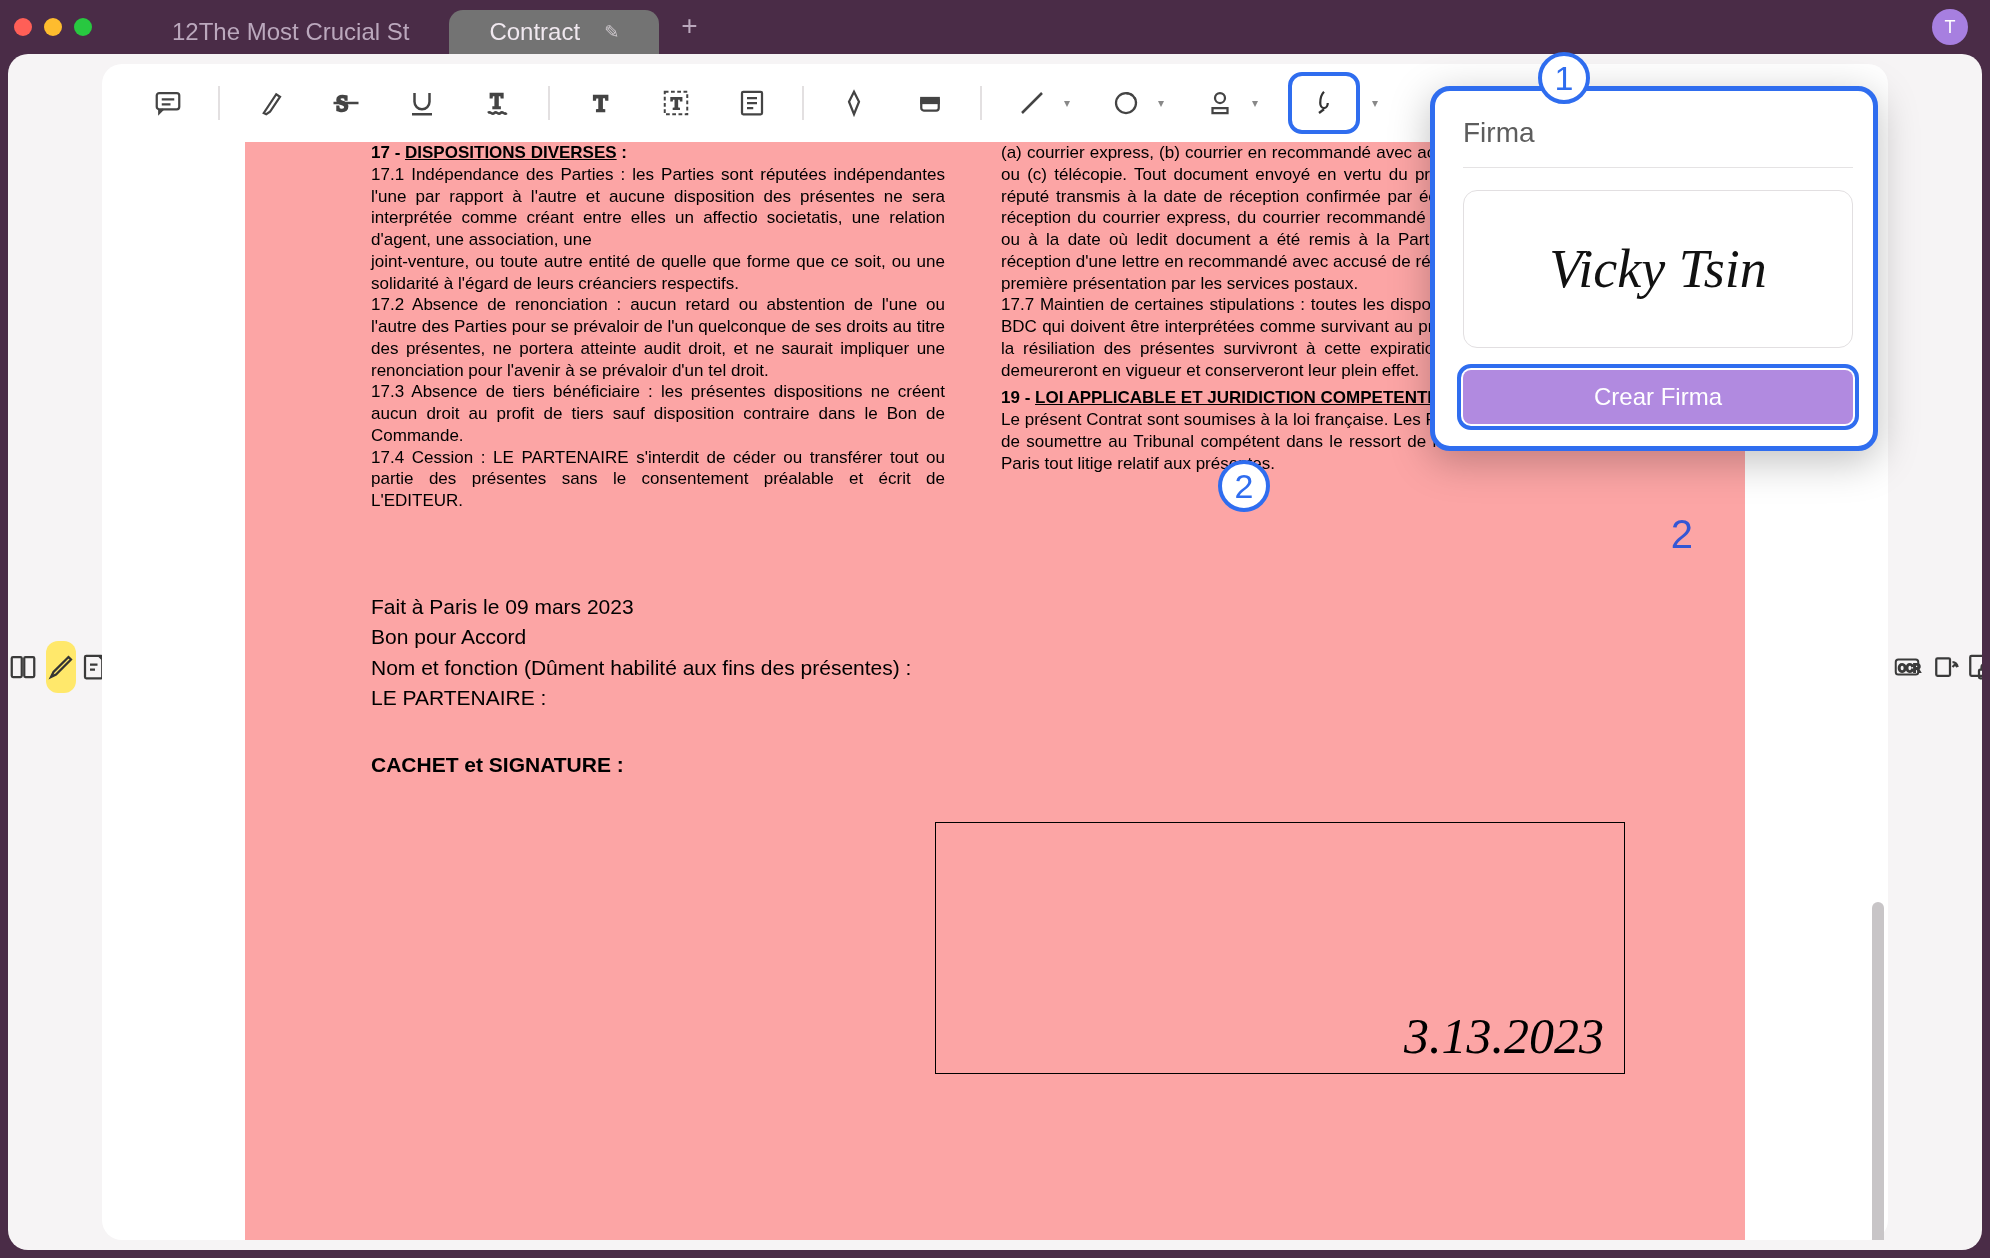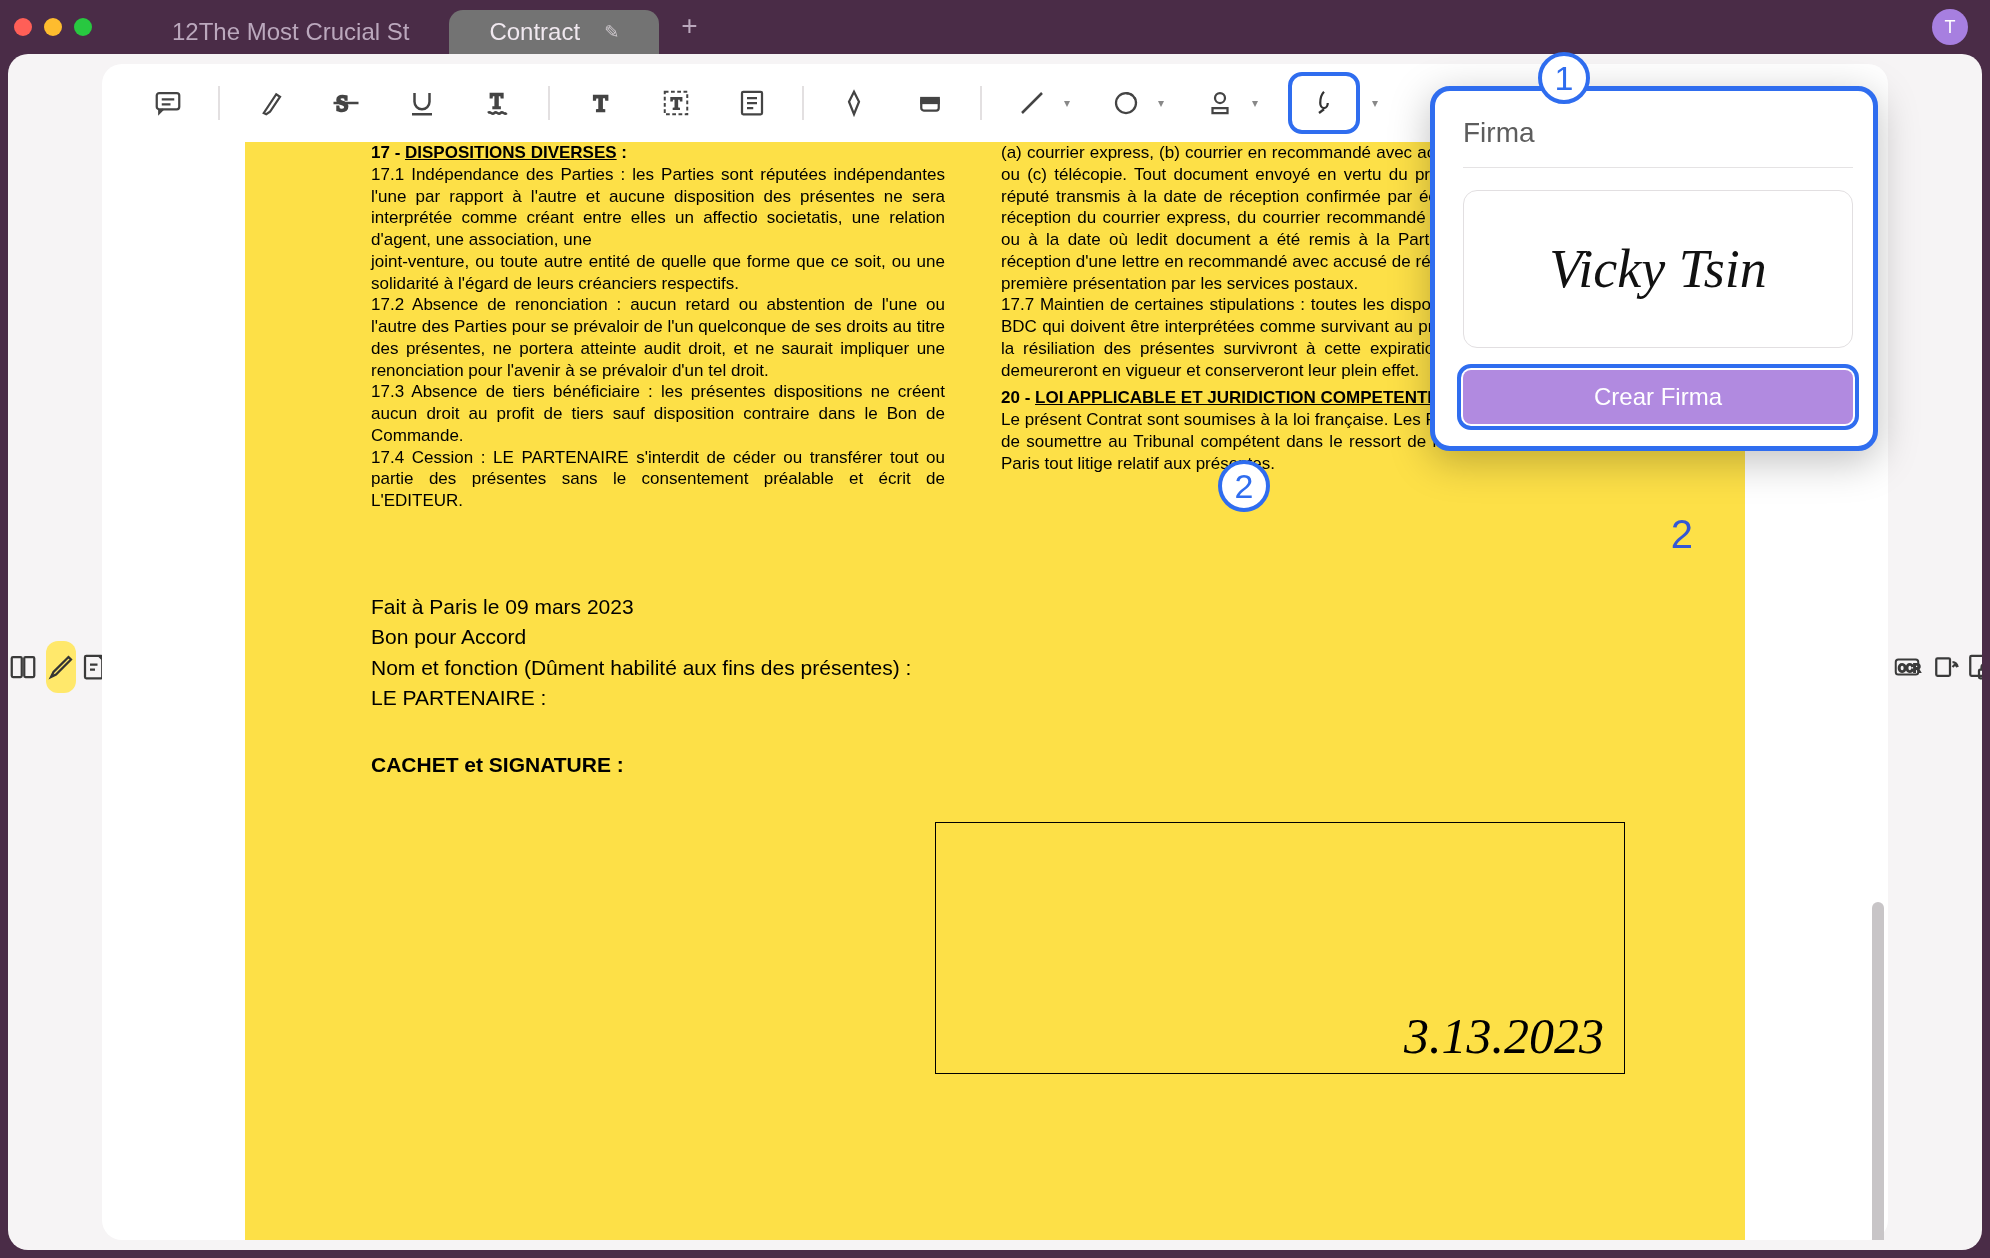--- a/index.html
+++ b/index.html
@@ -98,21 +98,21 @@
   .content-wrap {
     flex:1; position: relative; display:flex; justify-content:center;
     overflow: hidden;
   }
   .scroll-track {
     position:absolute; right:4px; top:760px; width:12px; height:360px;
     background:#c8c5c7; border-radius:6px;
   }
   .page {
     width: 1500px;
-    background: #fde047;
+    background: #fca5a5;
     padding: 0 40px 60px 126px;
     position: relative;
     font-size: 17px;
   }
   .two-col { display:flex; gap:56px; }
   .col { width: 574px; text-align: justify; line-height: 1.28; }
   .col .sec-title { font-weight: 700; text-decoration: underline; }
   .page-num {
     position:absolute; right:52px; top:370px; color:#3457d5;
     font-size: 40px; font-weight: 500;
@@ -371,21 +371,21 @@
             <p><b><span>17 - </span><span class="sec-title">DISPOSITIONS DIVERSES</span><span> :</span></b></p>
             <p>17.1 Indépendance des Parties : les Parties sont réputées indépendantes l'une par rapport à l'autre et aucune disposition des présentes ne sera interprétée comme créant entre elles un affectio societatis, une relation d'agent, une association, une</p>
             <p>joint-venture, ou toute autre entité de quelle que forme que ce soit, ou une solidarité à l'égard de leurs créanciers respectifs.</p>
             <p>17.2 Absence de renonciation : aucun retard ou abstention de l'une ou l'autre des Parties pour se prévaloir de l'un quelconque de ses droits au titre des présentes, ne portera atteinte audit droit, et ne saurait impliquer une renonciation pour l'avenir à se prévaloir d'un tel droit.</p>
             <p>17.3 Absence de tiers bénéficiaire : les présentes dispositions ne créent aucun droit au profit de tiers sauf disposition contraire dans le Bon de Commande.</p>
             <p>17.4 Cession : LE PARTENAIRE s'interdit de céder ou transférer tout ou partie des présentes sans le consentement préalable et écrit de L'EDITEUR.</p>
           </div>
           <div class="col">
             <p>(a) courrier express, (b) courrier en recommandé avec accusé de réception, ou (c) télécopie. Tout document envoyé en vertu du présent Contrat sera réputé transmis à la date de réception confirmée par écrit sur l'accusé de réception du courrier express, du courrier recommandé ou de la télécopie, ou à la date où ledit document a été remis à la Partie, ou à défaut de réception d'une lettre en recommandé avec accusé de réception : la date de première présentation par les services postaux.</p>
             <p>17.7 Maintien de certaines stipulations : toutes les dispositions des CGV et BDC qui doivent être interprétées comme survivant au présent Contrat ou à la résiliation des présentes survivront à cette expiration ou résiliation et demeureront en vigueur et conserveront leur plein effet.</p>
-            <p style="margin-top:6px"><b><span>20 - </span><span class="sec-title">LOI APPLICABLE ET JURIDICTION COMPETENTE</span></b></p>
+            <p style="margin-top:6px"><b><span>19 - </span><span class="sec-title">LOI APPLICABLE ET JURIDICTION COMPETENTE</span></b></p>
             <p>Le présent Contrat sont soumises à la loi française. Les Parties conviennent de soumettre au Tribunal compétent dans le ressort de la Cour d'appel de Paris tout litige relatif aux présentes.</p>
           </div>
         </div>
         <div class="page-num">2</div>
 
         <div class="lower">
           <p>Fait à Paris le 09 mars 2023</p>
           <p>Bon pour Accord</p>
           <p>Nom et fonction (Dûment habilité aux fins des présentes) :</p>
           <p>LE PARTENAIRE :</p>

